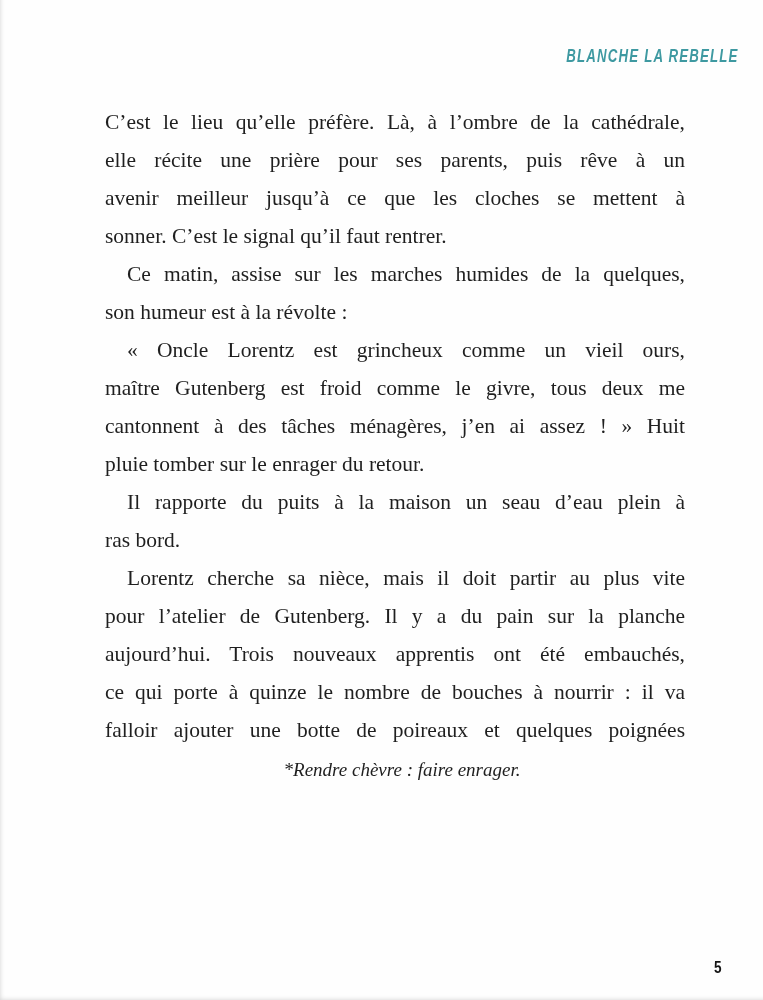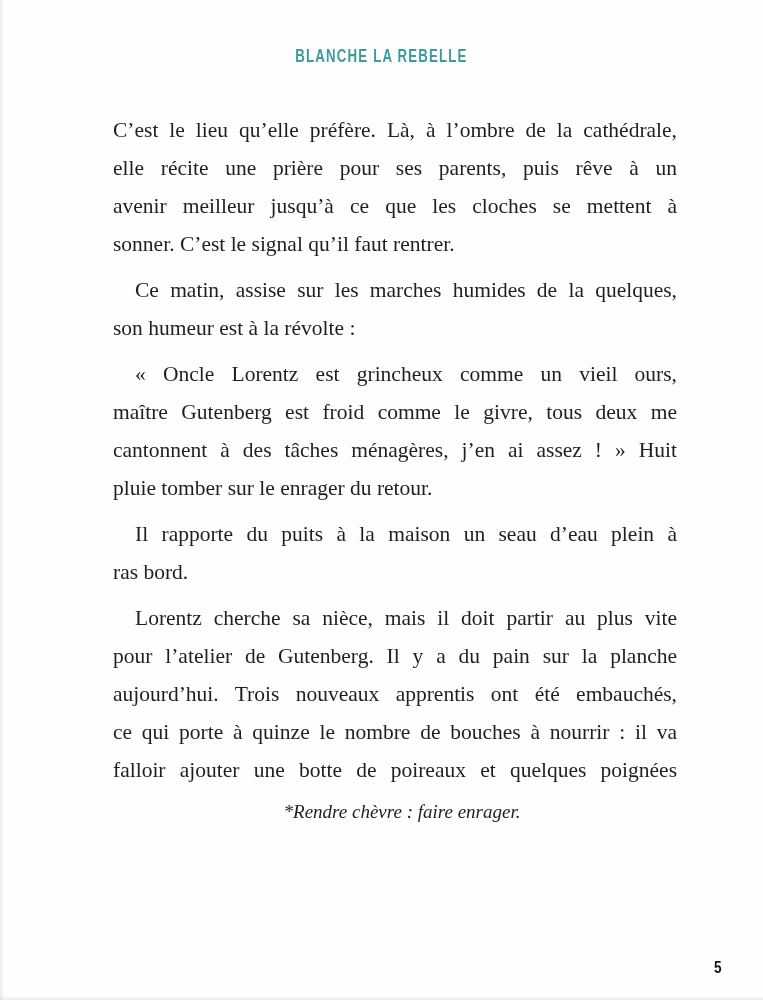--- a/index.html
+++ b/index.html
@@ -15,42 +15,43 @@
     color: #1f1f1f;
     overflow: hidden;
     box-shadow: inset 3px -3px 5px -3px rgba(0,0,0,0.18);
   }
 
   .running-header {
     position: absolute;
     top: 47px;
     left: 0;
     width: 100%;
-    text-align: center;
+    text-align: right;
+    font-style: italic;
   }
   .header-text {
     display: inline-block;
     font-family: "Liberation Sans", sans-serif;
     font-weight: 700;
     font-size: 17px;
     letter-spacing: 1.5px;
     color: #3e99a1;
     transform: scaleX(0.78) scaleY(1.05);
     transform-origin: center;
     white-space: nowrap;
   }
 
   .text-block {
     position: absolute;
     top: 103px;
     left: 105px;
     width: 580px;
   }
 
-  .para { margin: 8px; }
+  .para { margin: 0; }
   .para.scene-break { margin-top: 28px; }
 
   .line {
     display: block;
     font-size: 21.5px;
     line-height: 38px;
     text-align: justify;
     text-align-last: justify;
     hyphens: none;
   }

